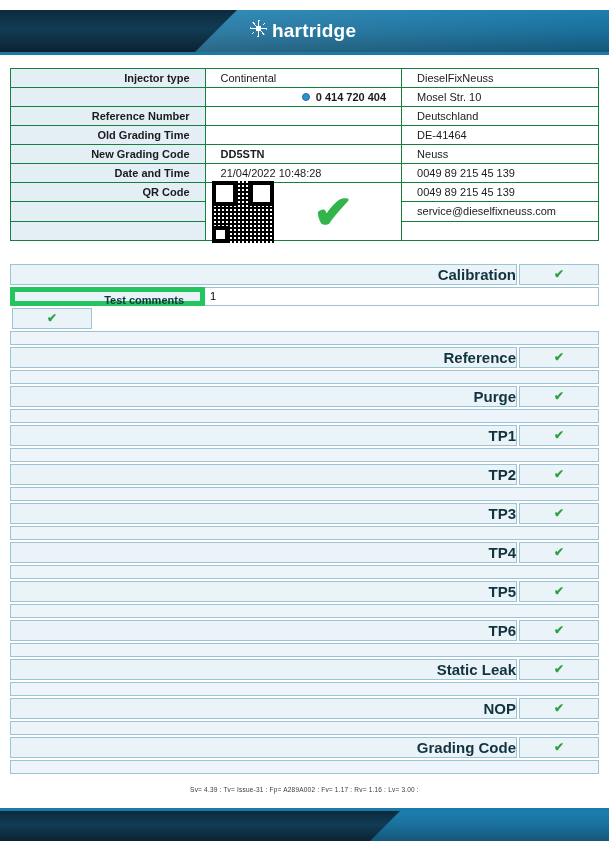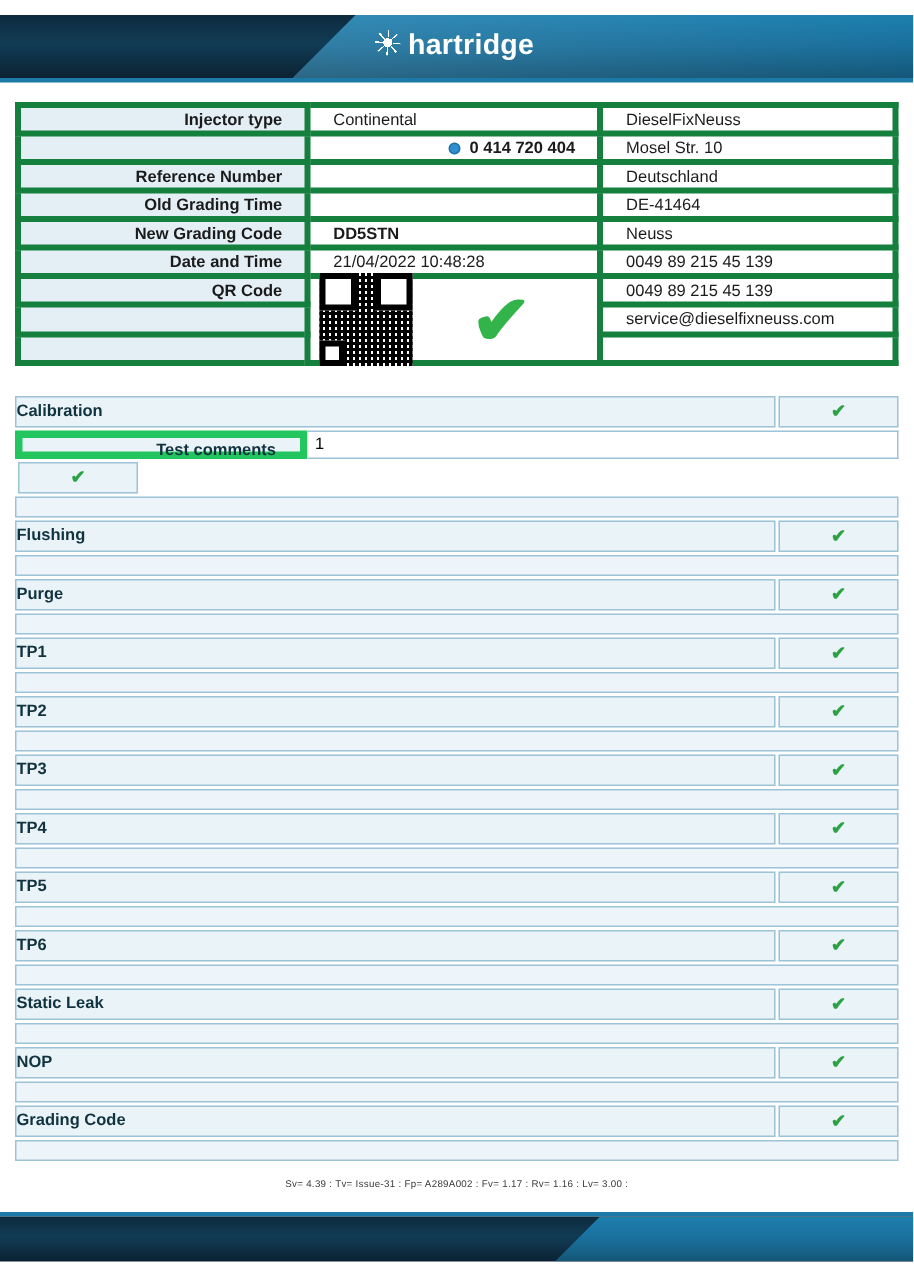--- a/index.html
+++ b/index.html
@@ -92,21 +92,21 @@
 
   
   .info {
     position: absolute;
     left: 10px; top: 68px;
     width: 589px;
     border-collapse: collapse;
     font-size: 11px;
   }
   .info td {
-    border: 4px solid #15803d;
+    border: 1px solid #15803d;
     height: 19px;
     padding: 1px 15px;
     vertical-align: middle;
     color: #1b1b1b;
   }
   .lbl {
     width: 195px;
     text-align: right;
     font-weight: bold;
     background: #e3eef5;
@@ -179,22 +179,22 @@
   .band {
     display: flex;
     align-items: stretch;
     height: 21px;
     margin-bottom: 2px;
   }
   .band .title {
     flex: 1 1 auto;
     border: 1px solid #9dc3d6;
     background: #eaf3f8;
-    text-align: left;
-    font-size: 11px;
+    text-align: right;
+    font-size: 15px;
     font-weight: bold;
     color: #11333f;
     line-height: 19px;
   }
   .band .stat {
     width: 80px;
     margin-left: 2px;
     border: 1px solid #9dc3d6;
     background: #eaf3f8;
     text-align: center;
@@ -335,21 +335,21 @@
 
     <div class="rowgrp">
       <div class="band">
         <div class="stat">✔</div>
       </div>
       <div class="thin"></div>
     </div>
 
     <div class="rowgrp">
       <div class="band">
-        <div class="title">Flushing</div>
+        <div class="title">Reference</div>
         <div class="stat">✔</div>
       </div>
       <div class="thin"></div>
     </div>
 
     <div class="rowgrp">
       <div class="band">
         <div class="title">Purge</div>
         <div class="stat">✔</div>
       </div>

